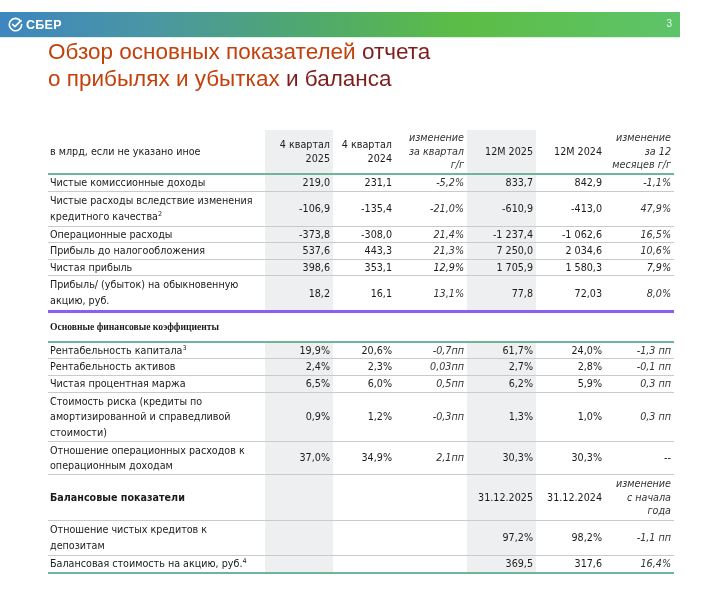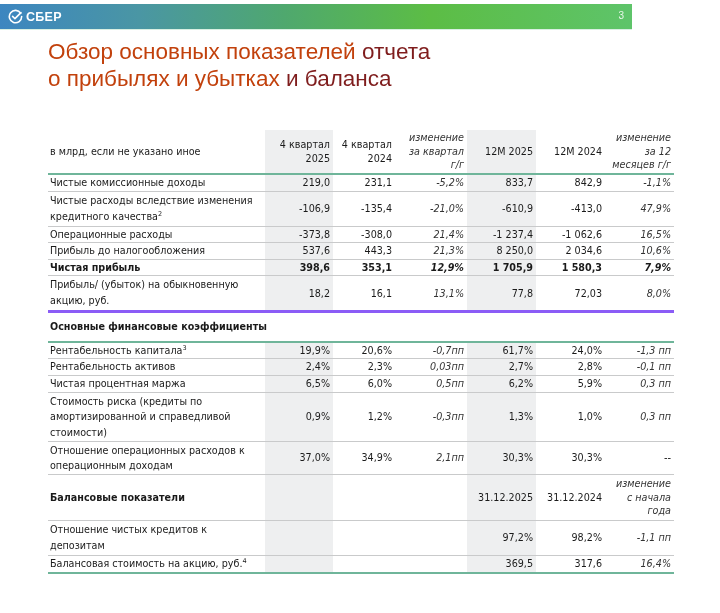--- a/index.html
+++ b/index.html
@@ -1,20 +1,20 @@
 <!DOCTYPE html>
 <html><head>
 <meta charset="utf-8">
 <style>
   * { box-sizing: border-box; margin: 0; padding: 0; }
   html, body { width: 720px; height: 613px; background: #ffffff; overflow: hidden; }
   body { font-family: "DejaVu Sans", "Liberation Sans", sans-serif; color: #1a1a1a; position: relative; }
 
   .topbar {
-    position: absolute; left: 0; top: 4px; width: 632px; height: 26px;
+    position: absolute; left: 0; top: 12px; width: 680px; height: 26px;
     background: linear-gradient(90deg, #3d86c0 0%, #4a96a4 22%, #4fa86e 45%, #5cbd45 68%, #5ec46a 100%);
     border-bottom: 1px solid #d9efe2;
   }
   .logo { position: absolute; left: 8px; top: 5px; display: flex; align-items: center; gap: 3px; }
   .logo svg { width: 15px; height: 15px; display: block; }
   .logo-text { color: #ffffff; font-family: "Liberation Sans", sans-serif; font-weight: bold; font-size: 12.5px; letter-spacing: 0.3px; }
   .page-num { position: absolute; right: 8px; top: 6px; color: #e9f7ea; font-size: 10px; font-family: "Liberation Sans", sans-serif; }
 
   .title {
     position: absolute; left: 48px; top: 38px; width: 620px;
@@ -30,32 +30,32 @@
   col.c2 { width: 62px; }
   col.c3 { width: 72px; }
   col.c4 { width: 69px; }
   col.c5 { width: 69px; }
   col.c6 { width: 69px; }
 
   td { padding: 1px 3px; vertical-align: middle; line-height: 13.6px; text-align: right; white-space: nowrap; }
   td.label { text-align: left; white-space: normal; padding-left: 2px; }
   td.shade { background: #eeeff0; }
   td.ital { font-style: italic; color: #333; }
-  tr.bold td { font-weight: bold; }
+  tr.bold td { font-weight: normal; }
   tr.bold td.ital { color: #1a1a1a; }
 
   tr.hdr td { height: 44px; vertical-align: middle; line-height: 13.5px; white-space: normal; }
   tr.hdr td.label { vertical-align: middle; }
   tr.hdr { border-bottom: 2px solid #6fb59a; }
 
   tr.row { border-bottom: 1.5px solid #c9cacb; }
   tr.row.last-before-section { border-bottom: 3px solid #8b5cf6; }
 
   tr.section td { height: 30px; font-weight: bold; }
-  tr.section.s1 { border-bottom: 2px solid #6fb59a; }
+  tr.section.s1 { border-bottom: 2px solid #6fb59a; font-family: Liberation Serif, serif; }
   tr.section.s2 { border-bottom: 1.5px solid #c9cacb; }
   tr.section.s2 td { height: 46px; font-weight: normal; }
   tr.section.s2 td.label { font-weight: bold; }
 
   tr.final { border-bottom: 2px solid #6fb59a; }
 
   sup { font-size: 6.5px; vertical-align: 4px; line-height: 0; }
 </style>
 </head>
 <body>
@@ -123,21 +123,21 @@
         <td class="ital">21,4%</td>
         <td class="shade">-1 237,4</td>
         <td>-1 062,6</td>
         <td class="ital">16,5%</td>
       </tr>
       <tr class="row">
         <td class="label">Прибыль до налогообложения</td>
         <td class="shade">537,6</td>
         <td>443,3</td>
         <td class="ital">21,3%</td>
-        <td class="shade">8 250,0</td>
+        <td class="shade">7 250,0</td>
         <td>2 034,6</td>
         <td class="ital">10,6%</td>
       </tr>
       <tr class="row bold">
         <td class="label">Чистая прибыль</td>
         <td class="shade">398,6</td>
         <td>353,1</td>
         <td class="ital">12,9%</td>
         <td class="shade">1 705,9</td>
         <td>1 580,3</td>

